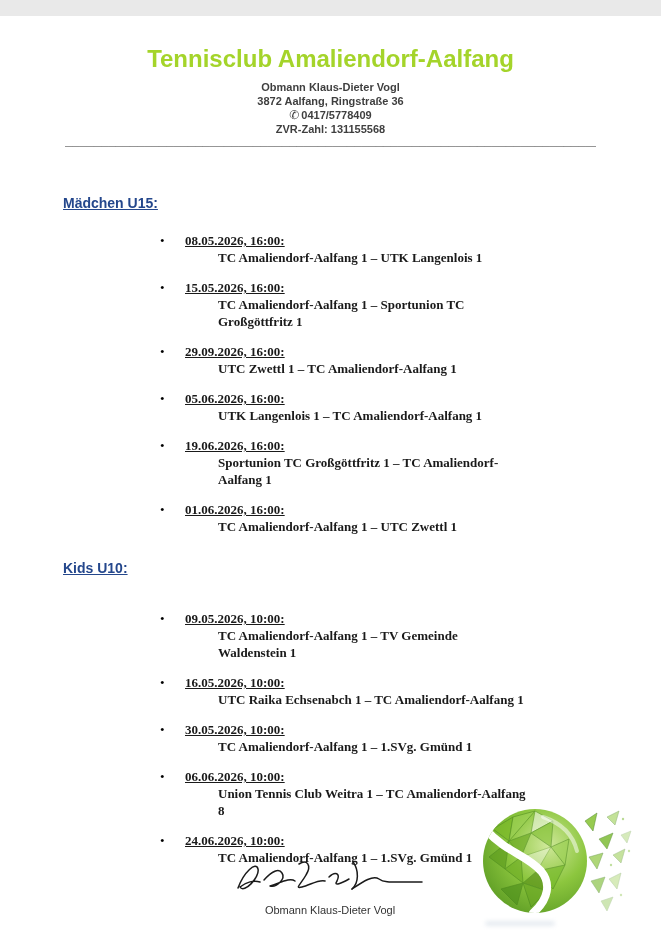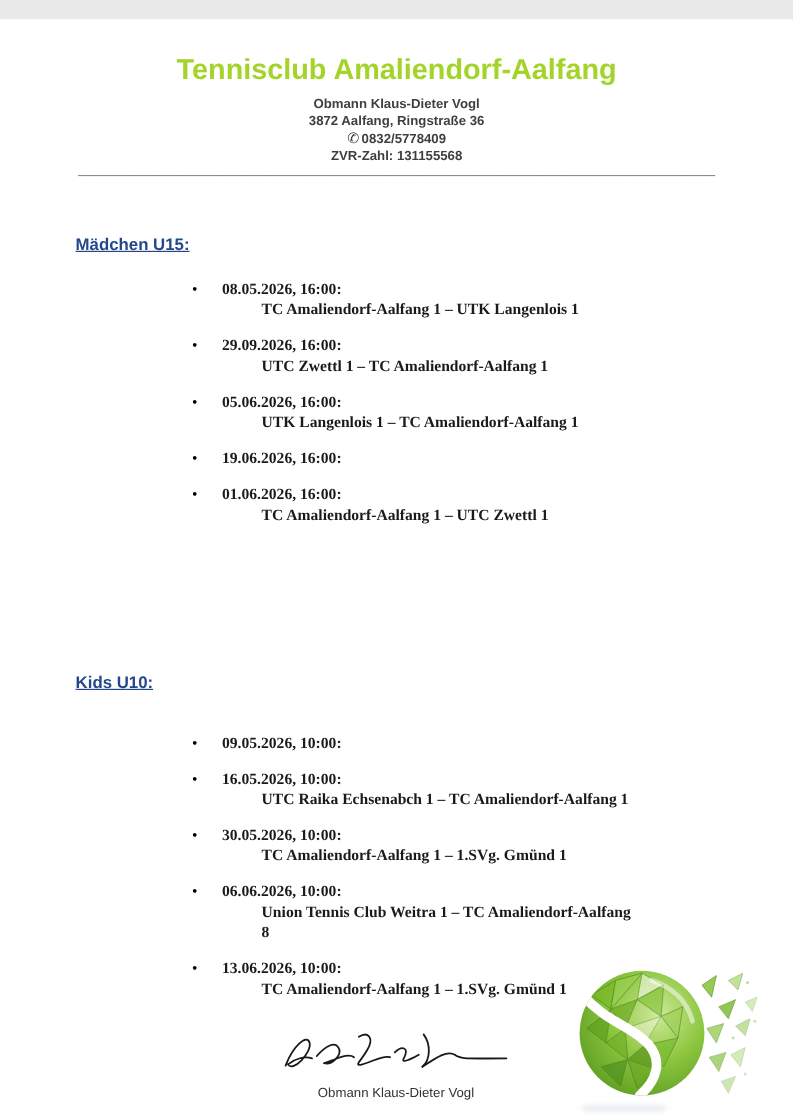--- a/index.html
+++ b/index.html
@@ -32,21 +32,21 @@
   .sec-heading{
     margin-left:63px;
     font-size:14px;font-weight:bold;color:#24478c;
     text-decoration:underline;
     font-family:"Liberation Sans",sans-serif;
     margin-bottom:21px;
   }
   .section.s1 .sec-heading{margin-bottom:34px;}
   .items{margin-left:160px;font-family:"Liberation Serif",serif;color:#1a1a1a;}
   .item{margin-bottom:13px;}
-  .date-line{line-height:17px;font-size:13px;font-weight:bold;}
+  .date-line{line-height:17px;font-size:13px;font-weight:bold;text-decoration:underline;}
   .bullet{display:inline-block;width:25px;font-size:13px;font-weight:normal;color:#000;}
   .match-line{line-height:17px;font-size:13px;padding-left:58px;font-weight:bold;}
   
   .sig-block{position:absolute;top:840px;left:230px;width:200px;text-align:center;}
   .sig-caption{margin-top:2px;font-size:11px;color:#333;font-family:"Liberation Sans",sans-serif;}
   .ball-logo{position:absolute;top:783px;left:473px;}
   .logo-reflection{
     position:absolute;top:905px;left:485px;width:70px;height:5px;
     background:#9fb3c8;opacity:.25;filter:blur(2px);border-radius:3px;
   }
@@ -54,81 +54,87 @@
 </head>
 <body>
 
 <div class="page">
 
   <div class="header">
     <div class="doc-title">Tennisclub Amaliendorf-Aalfang</div>
     <div class="header-sub">
       <span class="row">Obmann Klaus-Dieter Vogl</span>
       <span class="row">3872 Aalfang, Ringstraße 36</span>
-      <span class="row"><span class="phone-ico">✆</span><span>0832/5778409</span></span>
+      <span class="row"><span class="phone-ico">✆</span><span>0417/5778409</span></span>
       <span class="row">ZVR-Zahl: 131155568</span>
     </div>
   </div>
   <div class="divider">________________________________________________________________________________</div>
 
   <div id="sections-root">
     <div class="section s0">
       <div class="sec-heading">Mädchen U15:</div>
       <div class="items">
     <div class="item">
       <div class="date-line"><span class="bullet">•</span><span class="date-text">08.05.2026, 16:00:</span></div>
       <div class="match-line">TC Amaliendorf-Aalfang 1 – UTK Langenlois 1</div>
     </div>
 
+    <div class="item">
+      <div class="date-line"><span class="bullet">•</span><span class="date-text">15.05.2026, 16:00:</span></div>
+      <div class="match-line">TC Amaliendorf-Aalfang 1 – Sportunion TC Großgöttfritz 1</div>
+    </div>
 
     <div class="item">
       <div class="date-line"><span class="bullet">•</span><span class="date-text">29.09.2026, 16:00:</span></div>
       <div class="match-line">UTC Zwettl 1 – TC Amaliendorf-Aalfang 1</div>
     </div>
 
     <div class="item">
       <div class="date-line"><span class="bullet">•</span><span class="date-text">05.06.2026, 16:00:</span></div>
       <div class="match-line">UTK Langenlois 1 – TC Amaliendorf-Aalfang 1</div>
     </div>
 
     <div class="item">
       <div class="date-line"><span class="bullet">•</span><span class="date-text">19.06.2026, 16:00:</span></div>
+      <div class="match-line">Sportunion TC Großgöttfritz 1 – TC Amaliendorf-Aalfang 1</div>
     </div>
 
     <div class="item">
       <div class="date-line"><span class="bullet">•</span><span class="date-text">01.06.2026, 16:00:</span></div>
       <div class="match-line">TC Amaliendorf-Aalfang 1 – UTC Zwettl 1</div>
     </div>
   </div>
     </div>
 
     <div class="section s1">
       <div class="sec-heading">Kids U10:</div>
       <div class="items">
     <div class="item">
       <div class="date-line"><span class="bullet">•</span><span class="date-text">09.05.2026, 10:00:</span></div>
+      <div class="match-line">TC Amaliendorf-Aalfang 1 – TV Gemeinde Waldenstein 1</div>
     </div>
 
     <div class="item">
       <div class="date-line"><span class="bullet">•</span><span class="date-text">16.05.2026, 10:00:</span></div>
       <div class="match-line">UTC Raika Echsenabch 1 – TC Amaliendorf-Aalfang 1</div>
     </div>
 
     <div class="item">
       <div class="date-line"><span class="bullet">•</span><span class="date-text">30.05.2026, 10:00:</span></div>
       <div class="match-line">TC Amaliendorf-Aalfang 1 – 1.SVg. Gmünd 1</div>
     </div>
 
     <div class="item">
       <div class="date-line"><span class="bullet">•</span><span class="date-text">06.06.2026, 10:00:</span></div>
       <div class="match-line">Union Tennis Club Weitra 1 – TC Amaliendorf-Aalfang 8</div>
     </div>
 
     <div class="item">
-      <div class="date-line"><span class="bullet">•</span><span class="date-text">13.06.2026, 10:00:</span></div>
+      <div class="date-line"><span class="bullet">•</span><span class="date-text">24.06.2026, 10:00:</span></div>
       <div class="match-line">TC Amaliendorf-Aalfang 1 – 1.SVg. Gmünd 1</div>
     </div>
   </div>
     </div>
   </div>
 
   <div class="sig-block">
     <svg width="196" height="42" viewBox="0 0 196 42">
       <g fill="none" stroke="#1a1a1a" stroke-width="1.5" stroke-linecap="round" stroke-linejoin="round">
         <path d="M6,32 C12,16 24,5 26,13 C28,21 12,38 8,31 C14,26 22,24 28,26"></path>

